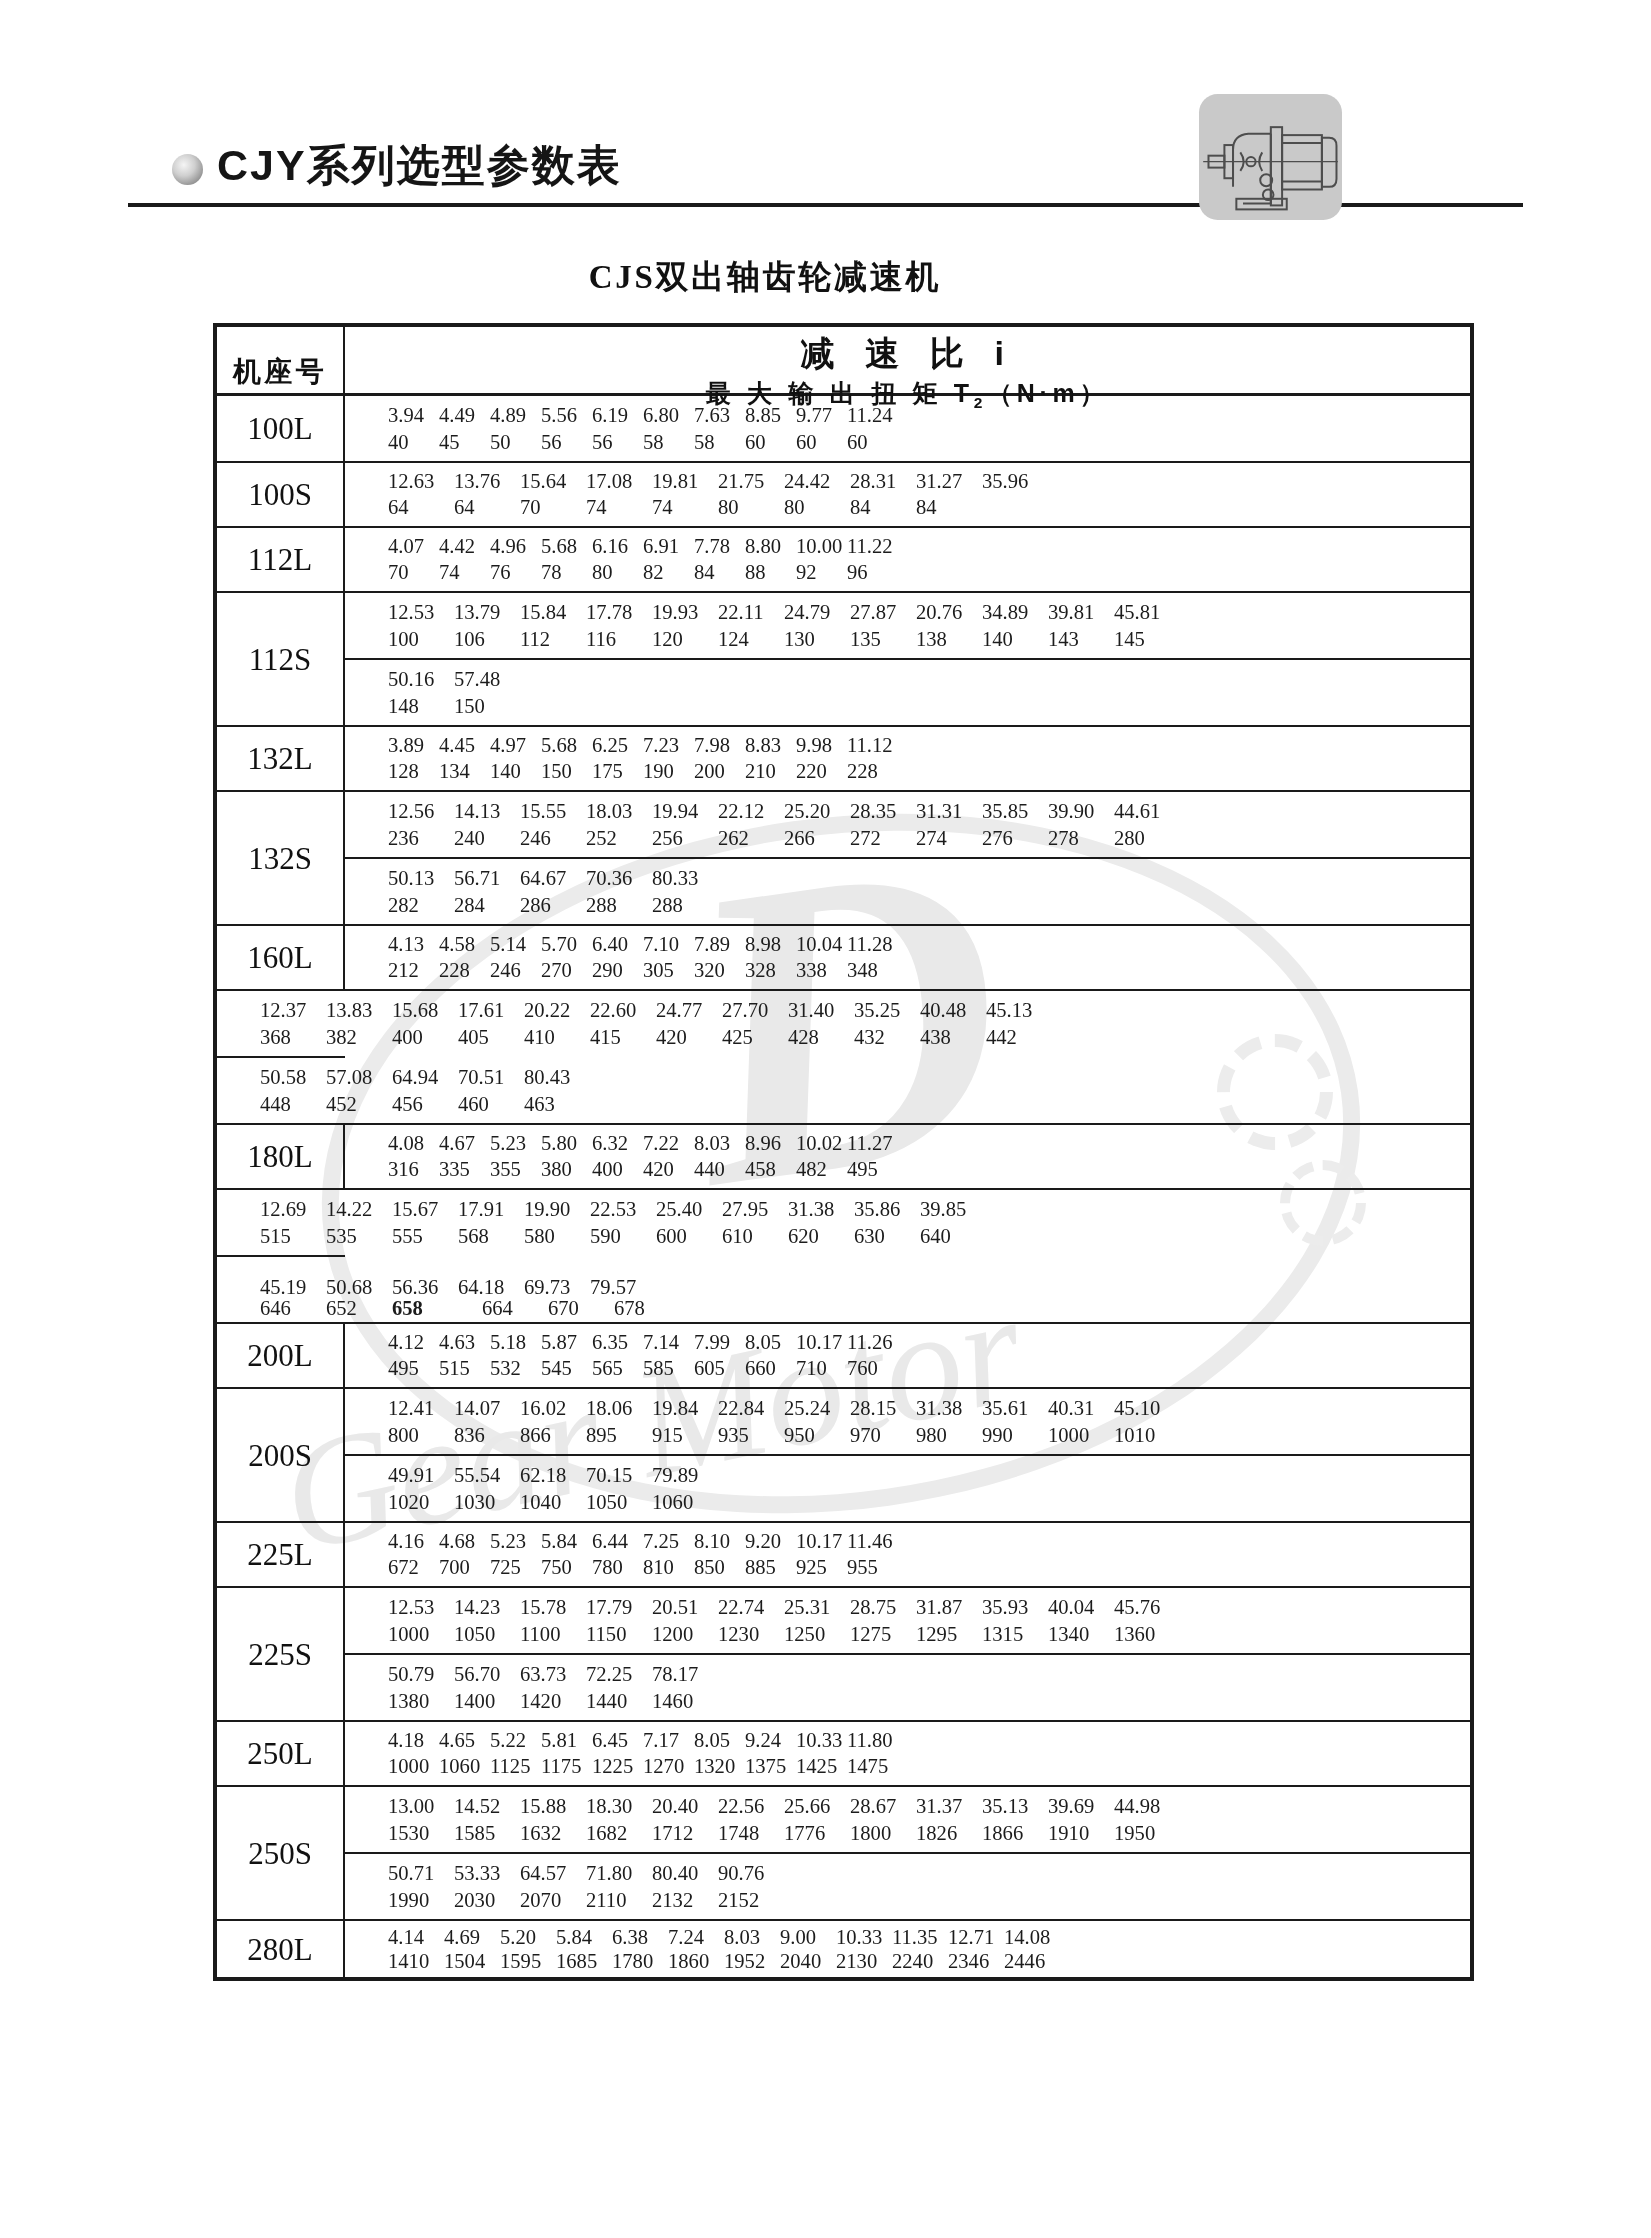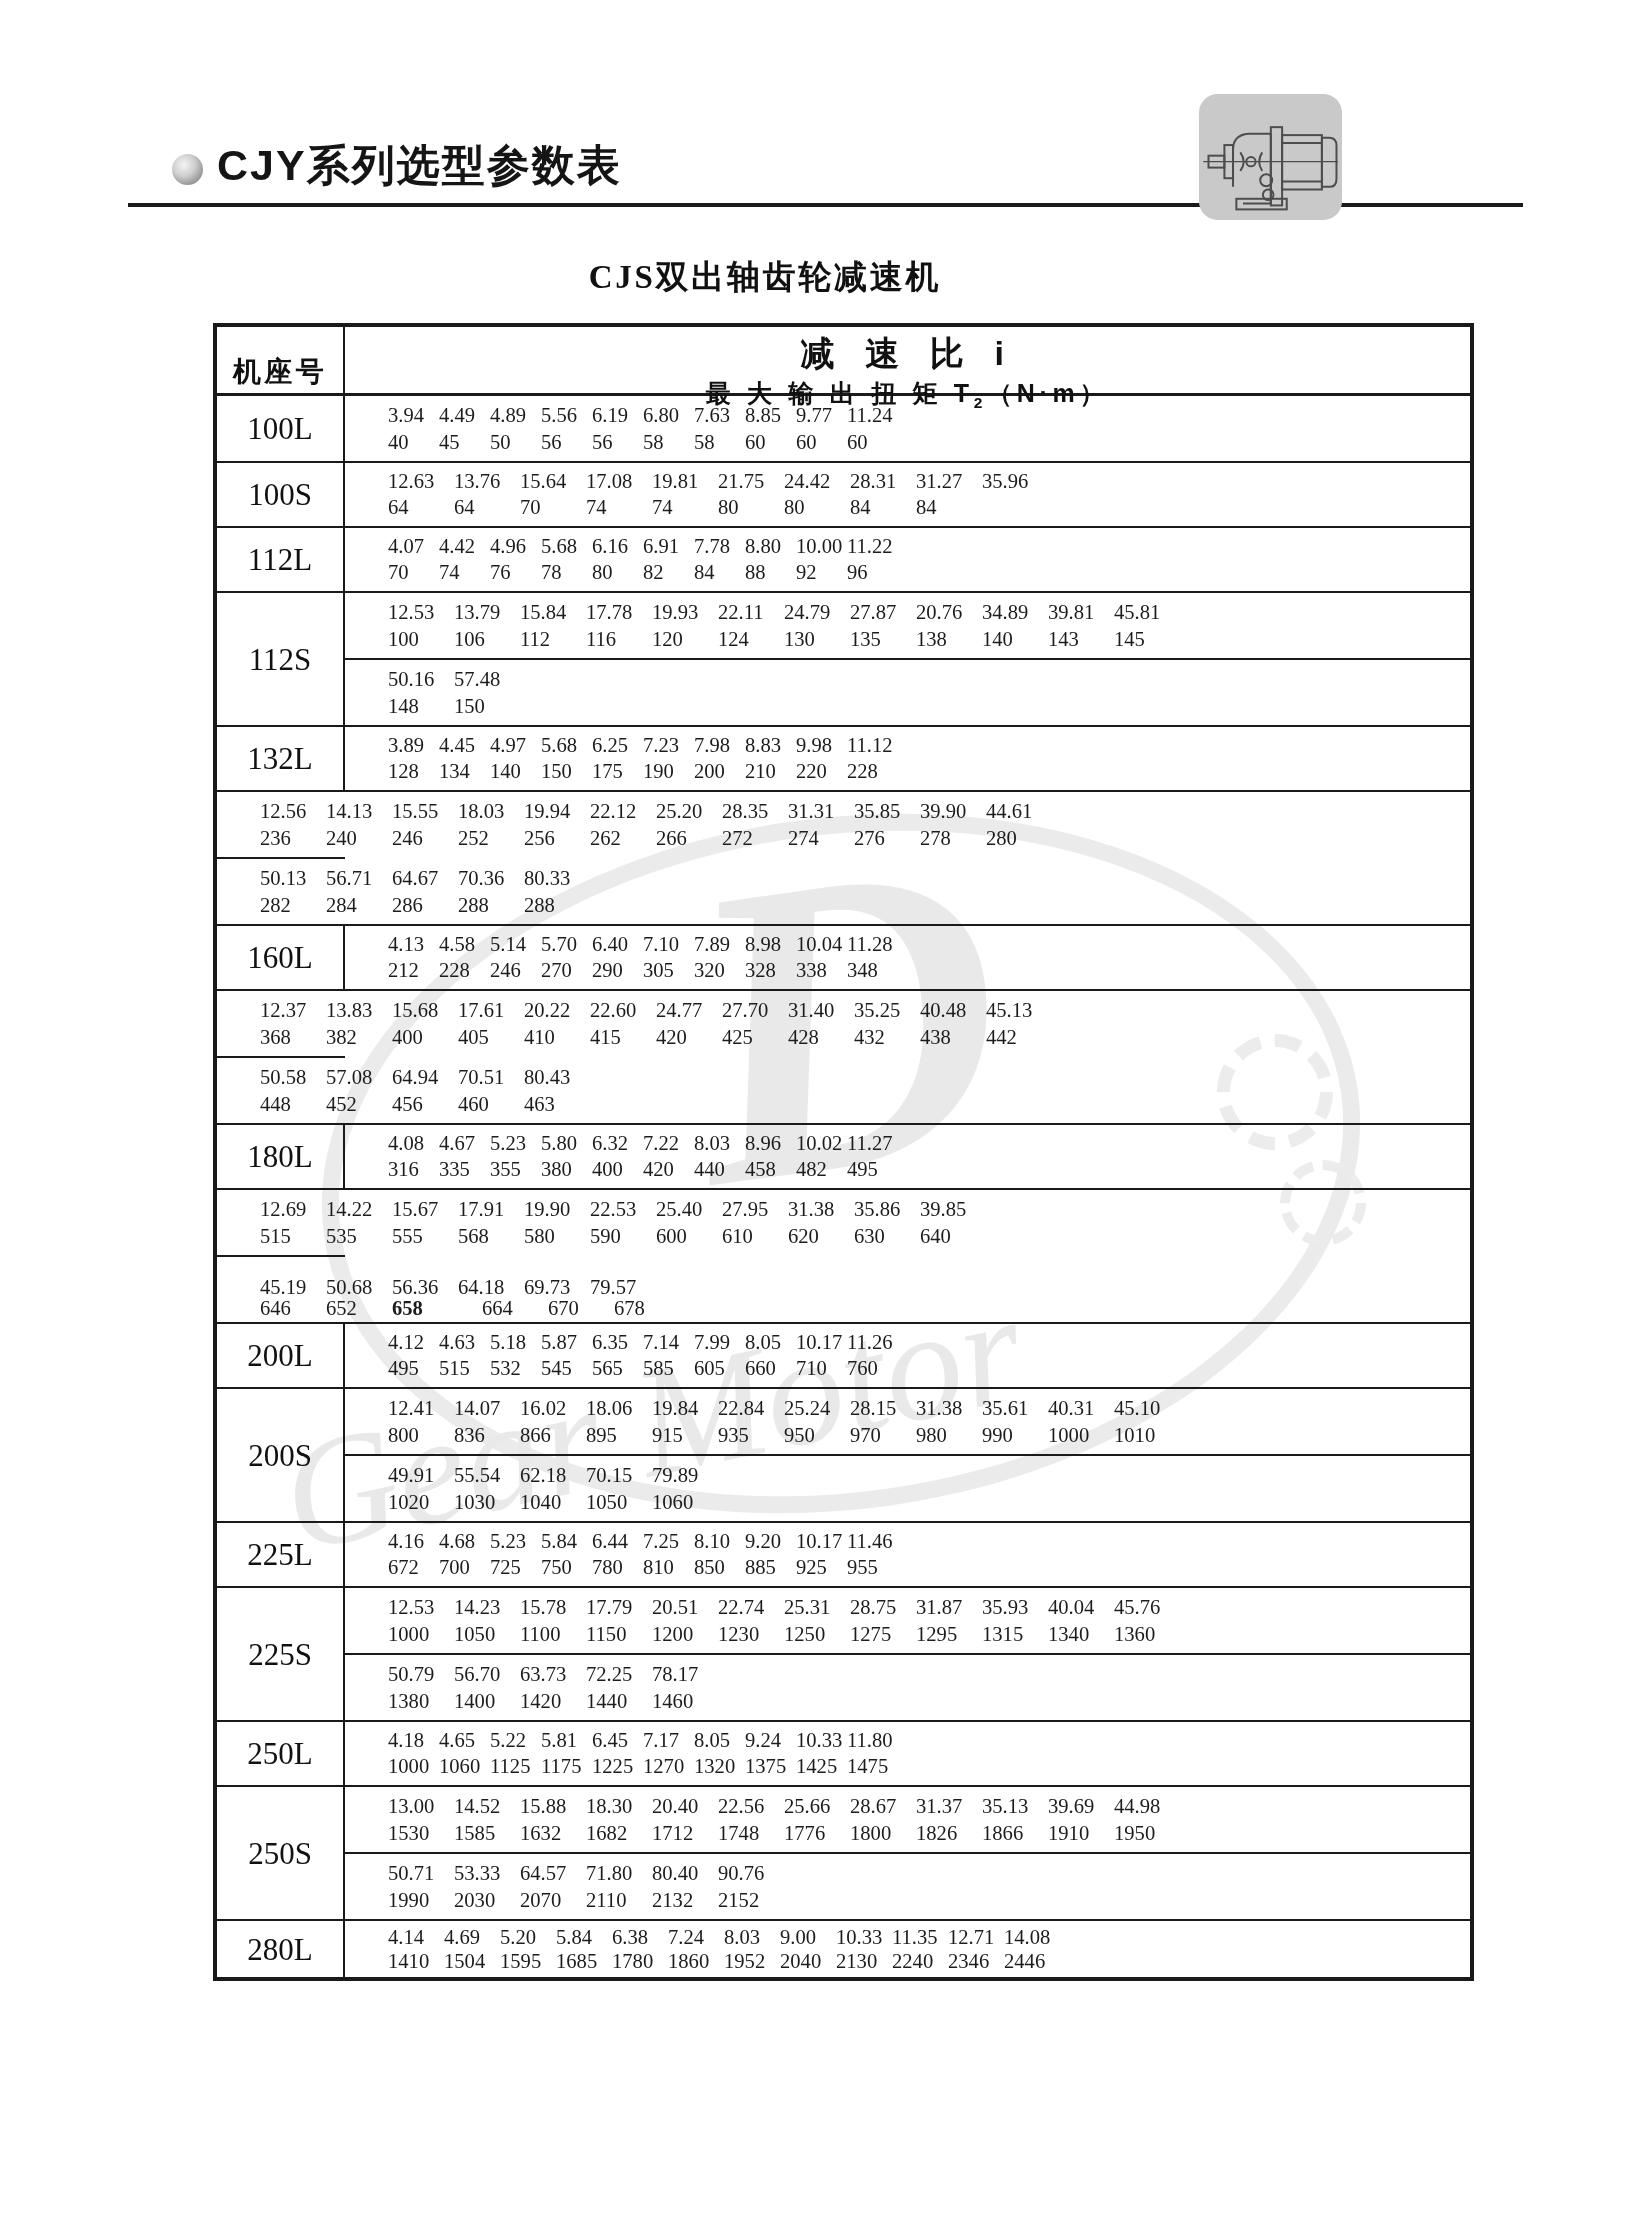--- a/index.html
+++ b/index.html
@@ -164,20 +164,21 @@
       <div class="t-row h-single">
         <div class="t-label">132L</div>
         <div class="t-data">
           <div class="t-group">
             <div class="t-line"><span class="val" style="width: 51px;">3.89</span><span class="val" style="width: 51px;">4.45</span><span class="val" style="width: 51px;">4.97</span><span class="val" style="width: 51px;">5.68</span><span class="val" style="width: 51px;">6.25</span><span class="val" style="width: 51px;">7.23</span><span class="val" style="width: 51px;">7.98</span><span class="val" style="width: 51px;">8.83</span><span class="val" style="width: 51px;">9.98</span><span class="val" style="width: 51px;">11.12</span></div>
             <div class="t-line"><span class="val" style="width: 51px;">128</span><span class="val" style="width: 51px;">134</span><span class="val" style="width: 51px;">140</span><span class="val" style="width: 51px;">150</span><span class="val" style="width: 51px;">175</span><span class="val" style="width: 51px;">190</span><span class="val" style="width: 51px;">200</span><span class="val" style="width: 51px;">210</span><span class="val" style="width: 51px;">220</span><span class="val" style="width: 51px;">228</span></div>
           </div>
         </div>
       </div>
       <div class="t-row h-double">
+        <div class="t-label">132S</div>
         <div class="t-data">
           <div class="t-group">
             <div class="t-line"><span class="val" style="width: 66px;">12.56</span><span class="val" style="width: 66px;">14.13</span><span class="val" style="width: 66px;">15.55</span><span class="val" style="width: 66px;">18.03</span><span class="val" style="width: 66px;">19.94</span><span class="val" style="width: 66px;">22.12</span><span class="val" style="width: 66px;">25.20</span><span class="val" style="width: 66px;">28.35</span><span class="val" style="width: 66px;">31.31</span><span class="val" style="width: 66px;">35.85</span><span class="val" style="width: 66px;">39.90</span><span class="val" style="width: 66px;">44.61</span></div>
             <div class="t-line"><span class="val" style="width: 66px;">236</span><span class="val" style="width: 66px;">240</span><span class="val" style="width: 66px;">246</span><span class="val" style="width: 66px;">252</span><span class="val" style="width: 66px;">256</span><span class="val" style="width: 66px;">262</span><span class="val" style="width: 66px;">266</span><span class="val" style="width: 66px;">272</span><span class="val" style="width: 66px;">274</span><span class="val" style="width: 66px;">276</span><span class="val" style="width: 66px;">278</span><span class="val" style="width: 66px;">280</span></div>
           </div>
           <div class="t-group">
             <div class="t-line"><span class="val" style="width: 66px;">50.13</span><span class="val" style="width: 66px;">56.71</span><span class="val" style="width: 66px;">64.67</span><span class="val" style="width: 66px;">70.36</span><span class="val" style="width: 66px;">80.33</span></div>
             <div class="t-line"><span class="val" style="width: 66px;">282</span><span class="val" style="width: 66px;">284</span><span class="val" style="width: 66px;">286</span><span class="val" style="width: 66px;">288</span><span class="val" style="width: 66px;">288</span></div>
           </div>
         </div>

